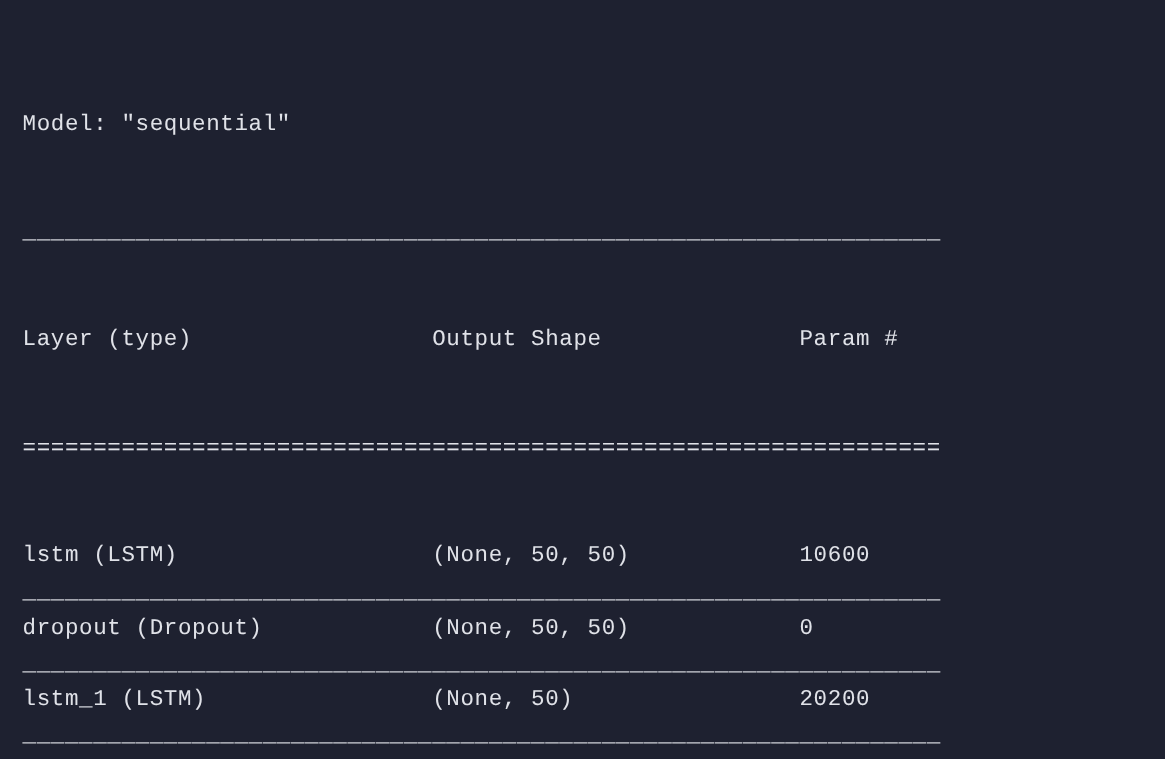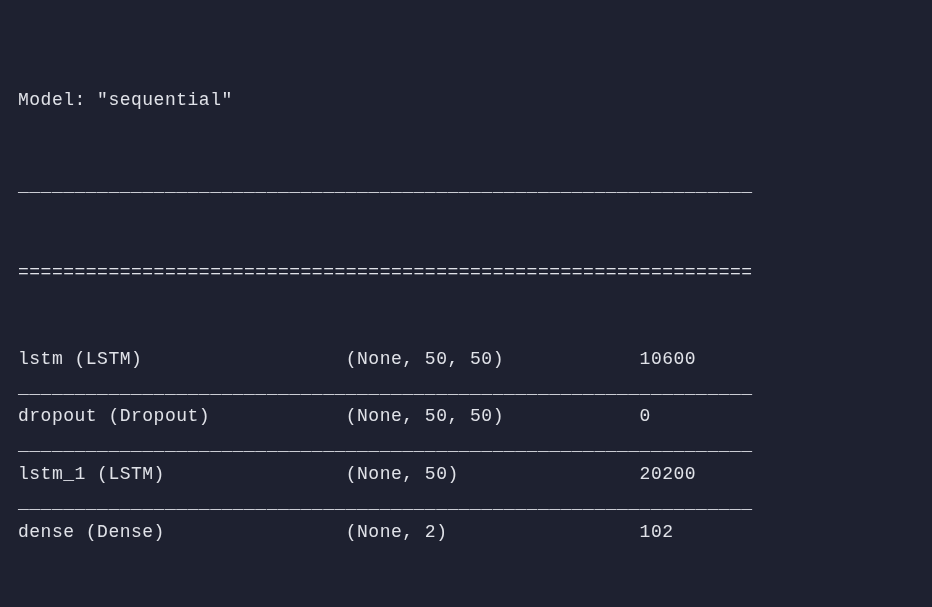--- a/index.html
+++ b/index.html
@@ -22,19 +22,20 @@
     .line {
       white-space: pre;
     }
   </style>
 </head>
 <body>
 
 <div class="container">
   <div class="line">Model: "sequential"</div>
   <div class="line">_________________________________________________________________</div>
+  <div class="line" id="header-row">Layer (type)                 Output Shape              Param #</div>
   <div class="line">=================================================================</div>
   <div id="layers-block"><div class="line">lstm (LSTM)                  (None, 50, 50)            10600</div><div class="line">_________________________________________________________________</div><div class="line">dropout (Dropout)            (None, 50, 50)            0</div><div class="line">_________________________________________________________________</div><div class="line">lstm_1 (LSTM)                (None, 50)                20200</div><div class="line">_________________________________________________________________</div><div class="line">dense (Dense)                (None, 2)                 102</div></div>
   
   
   
   
 </div>
 
 </body></html>

